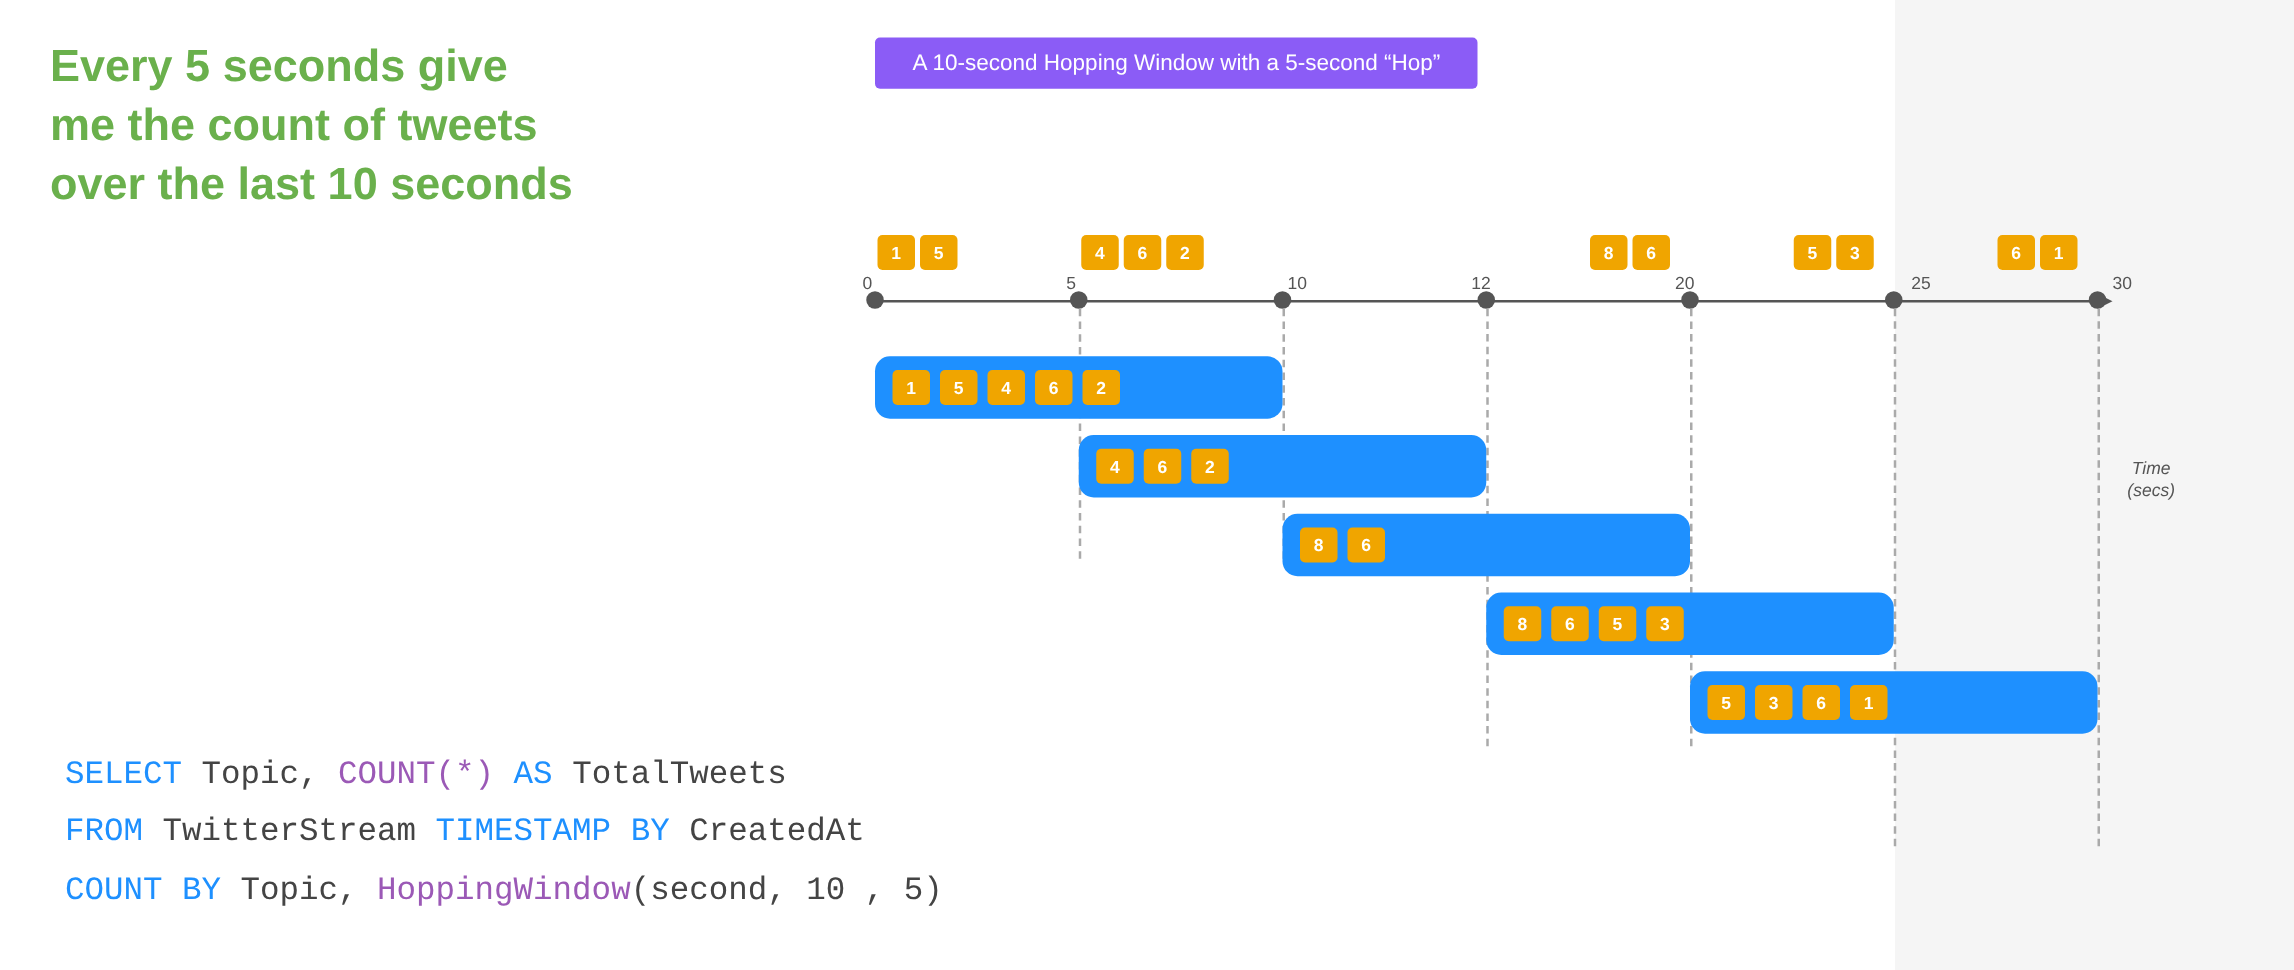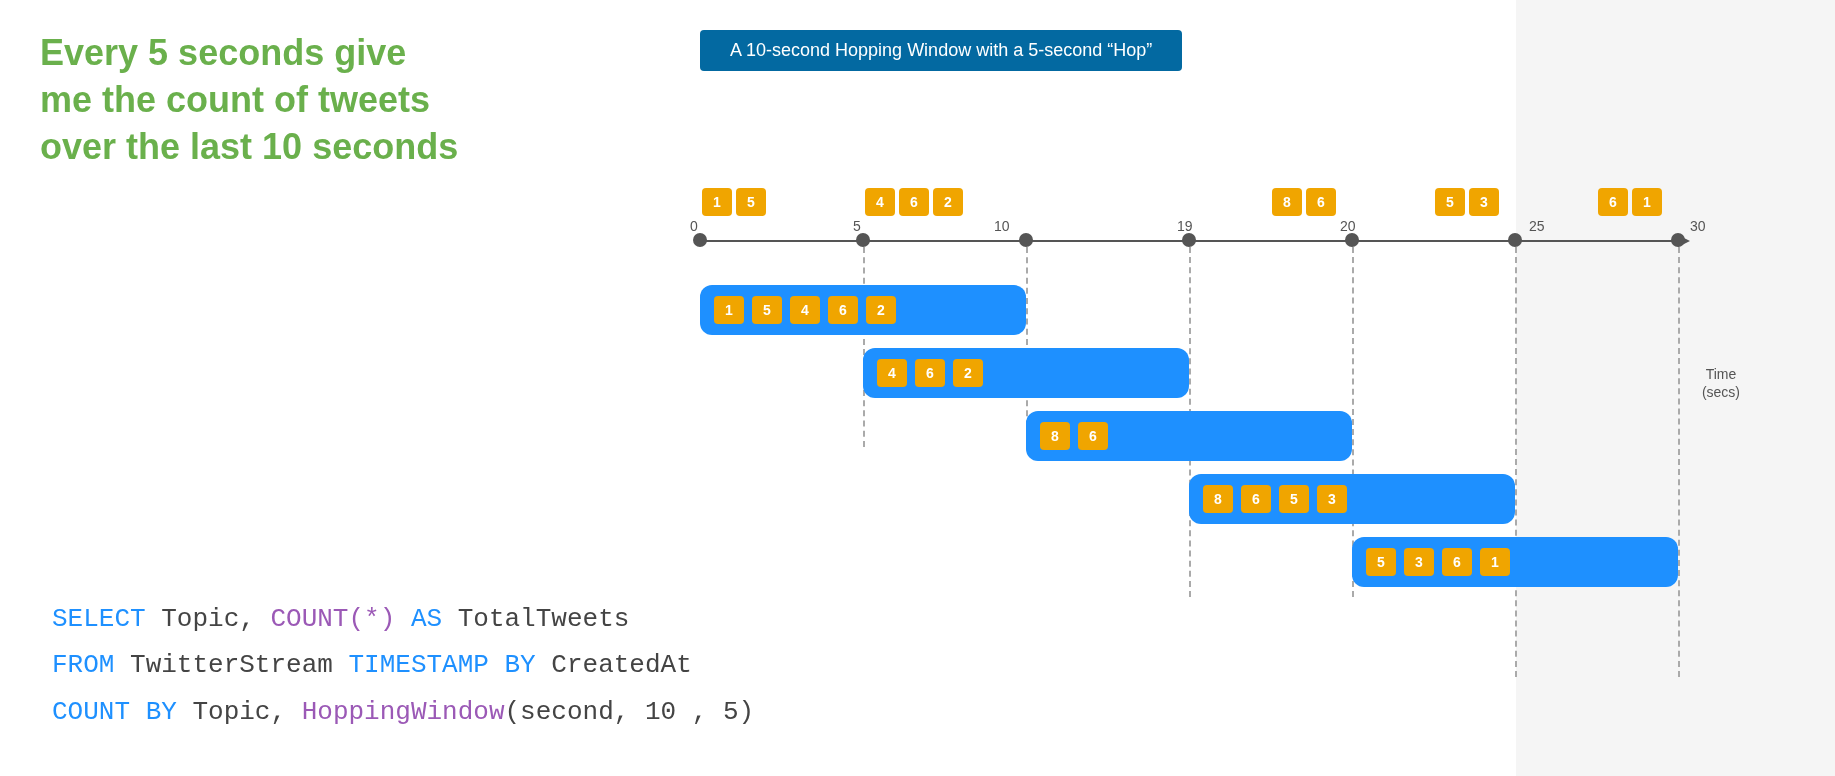--- a/index.html
+++ b/index.html
@@ -30,21 +30,21 @@
       font-weight: 600;
       color: #6ab04c;
       line-height: 1.3;
     }
 
     
     .title-banner {
       position: absolute;
       left: 700px;
       top: 30px;
-      background: #0369a1;
+      background: #8b5cf6;
       color: white;
       padding: 10px 30px;
       border-radius: 4px;
       font-size: 18px;
       white-space: nowrap;
     }
 
     
     .timeline-area {
       position: absolute;
@@ -75,20 +75,21 @@
     }
 
     .time-label {
       position: absolute;
       top: 125px;
       right: -60px;
       font-size: 14px;
       color: #555;
       line-height: 1.3;
       text-align: center;
+      font-style: italic;
     }
 
     
     .tick {
       position: absolute;
       top: 103px;
       width: 14px;
       height: 14px;
       border-radius: 50%;
       background: #555;
@@ -202,25 +203,25 @@
     </div>
 
     <div class="tick" style="left:50px;"></div>
     <div class="tick-label" style="left:45px;">0</div>
 
     <div class="tick" style="left:213px;"></div>
     <div class="tick-label" style="left:208px;">5</div>
     <div class="dashed-line" style="left:213px; height:200px;"></div>
 
     <div class="tick" style="left:376px;"></div>
-    <div class="tick-label" style="left:349px;">10</div>
+    <div class="tick-label" style="left:385px;">10</div>
     <div class="dashed-line" style="left:376px; height:200px;"></div>
 
     <div class="tick" style="left:539px;"></div>
-    <div class="tick-label" style="left:532px;">19</div>
+    <div class="tick-label" style="left:532px;">12</div>
     <div class="dashed-line" style="left:539px; height:350px;"></div>
 
     <div class="tick" style="left:702px;"></div>
     <div class="tick-label" style="left:695px;">20</div>
     <div class="dashed-line" style="left:702px; height:350px;"></div>
 
     <div class="tick" style="left:865px;"></div>
     <div class="tick-label" style="left:884px;">25</div>
     <div class="dashed-line" style="left:865px; height:430px;"></div>
 

